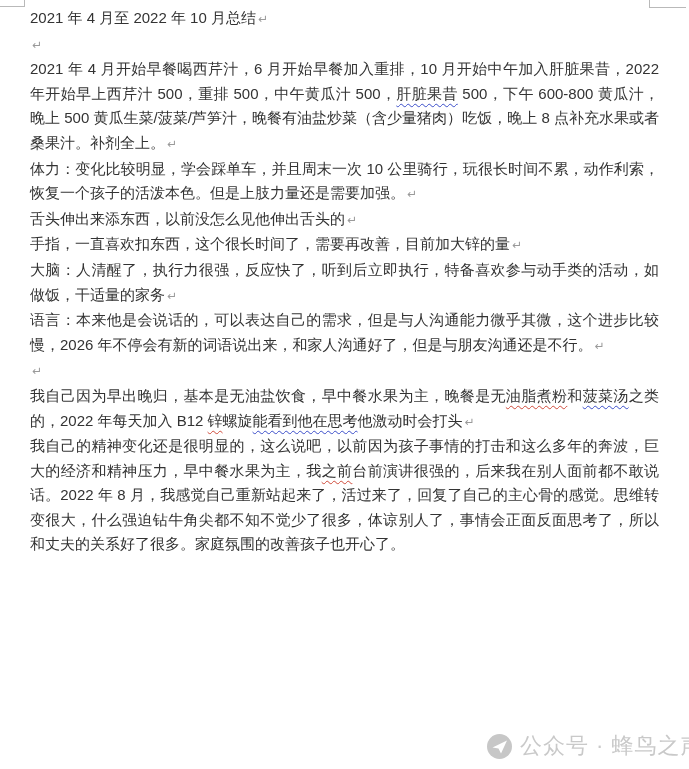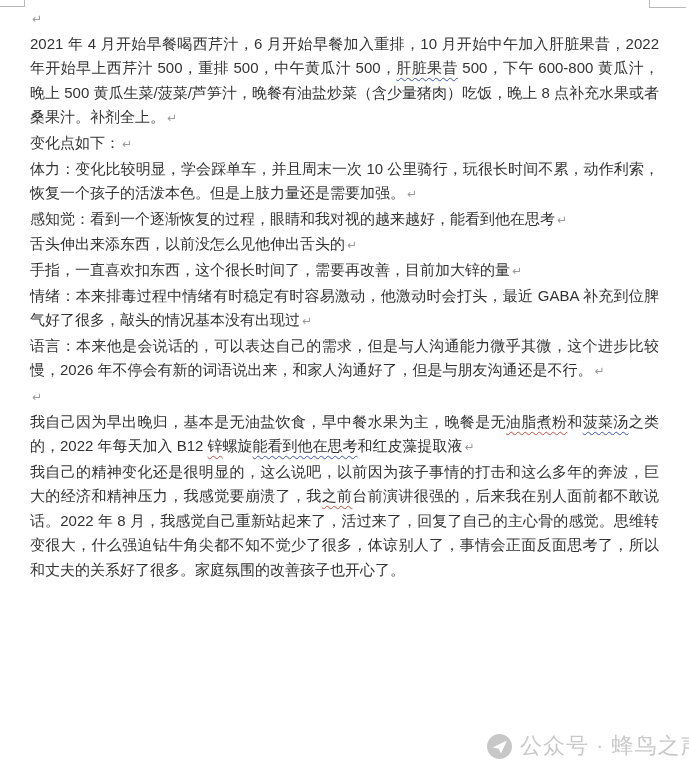--- a/index.html
+++ b/index.html
@@ -55,32 +55,31 @@
     font-size:22px;letter-spacing:1px;white-space:nowrap;
   }
 </style>
 </head>
 <body>
 
 <div class="crop-mark left"></div>
 <div class="crop-mark right"></div>
 
 <div class="doc" id="doc">
+    <p class="para"><span>2021 年 4 月至 2022 年 10 月总结</span><span class="pmark">↵</span></p>
     <p class="para"><span class="pmark">↵</span></p>
     <p class="para"><span>2021 年 4 月开始早餐喝西芹汁，6 月开始早餐加入重排，10 月开始中午加入肝脏果昔，2022 年开始早上西芹汁 500，重排 500，中午黄瓜汁 500，</span><span class="wavy-b">肝脏果昔</span><span> 500，下午 600-800 黄瓜汁，晚上 500 黄瓜生菜/菠菜/芦笋汁，晚餐有油盐炒菜（含少量猪肉）吃饭，晚上 8 点补充水果或者桑果汁。补剂全上。</span><span class="pmark">↵</span></p>
-    <p class="para"><span>变化点如下：</span><span class="pmark">↵</span></p>
     <p class="para"><span>体力：变化比较明显，学会踩单车，并且周末一次 10 公里骑行，玩很长时间不累，动作利索，恢复一个孩子的活泼本色。但是上肢力量还是需要加强。</span><span class="pmark">↵</span></p>
-    <p class="para"><span>感知觉：看到一个逐渐恢复的过程，眼睛和我对视的越来越好，能看到他在思考</span><span class="pmark">↵</span></p>
     <p class="para"><span>舌头伸出来添东西，以前没怎么见他伸出舌头的</span><span class="pmark">↵</span></p>
     <p class="para"><span>手指，一直喜欢扣东西，这个很长时间了，需要再改善，目前加大锌的量</span><span class="pmark">↵</span></p>
-    <p class="para"><span>情绪：本来排毒过程中情绪有时稳定有时容易激动，他激动时会打头，最近 GABA 补充到位脾气好了很多，敲头的情况基本没有出现过</span><span class="pmark">↵</span></p>
+    <p class="para"><span>大脑：人清醒了，执行力很强，反应快了，听到后立即执行，特备喜欢参与动手类的活动，如做饭，干适量的家务</span><span class="pmark">↵</span></p>
     <p class="para"><span>语言：本来他是会说话的，可以表达自己的需求，但是与人沟通能力微乎其微，这个进步比较慢，2026 年不停会有新的词语说出来，和家人沟通好了，但是与朋友沟通还是不行。</span><span class="pmark">↵</span></p>
     <p class="para"><span class="pmark">↵</span></p>
-    <p class="para"><span>我自己因为早出晚归，基本是无油盐饮食，早中餐水果为主，晚餐是无</span><span class="wavy-r">油脂煮粉</span><span>和</span><span class="wavy-b">菠菜汤</span><span>之类的，2022 年每天加入 B12 </span><span class="wavy-r">锌</span><span>螺旋</span><span class="wavy-b">能看到他在思考</span><span>和红皮藻提取液</span><span class="pmark">↵</span></p>
-    <p class="para"><span>我自己的精神变化还是很明显的，这么说吧，以前因为孩子事情的打击和这么多年的奔波，巨大的经济和精神压力，我感觉要崩溃了，我</span><span class="wavy-r">之前</span><span>台前演讲很强的，后来我在别人面前都不敢说话。2022 年 8 月，我感觉自己重新站起来了，活过来了，回复了自己的主心骨的感觉。思维转变很大，什么强迫钻牛角尖都不知不觉少了很多，体谅别人了，事情会正面反面思考了，所以和丈夫的关系好了很多。家庭氛围的改善孩子也开心了。</span></p>
+    <p class="para"><span>我自己因为早出晚归，基本是无油盐饮食，早中餐水果为主，晚餐是无</span><span class="wavy-r">油脂煮粉</span><span>和</span><span class="wavy-b">菠菜汤</span><span>之类的，2022 年每天加入 B12 </span><span class="wavy-r">锌</span><span>螺旋</span><span class="wavy-b">能看到他在思考</span><span>他激动时会打头</span><span class="pmark">↵</span></p>
+    <p class="para"><span>我自己的精神变化还是很明显的，这么说吧，以前因为孩子事情的打击和这么多年的奔波，巨大的经济和精神压力，早中餐水果为主，我</span><span class="wavy-r">之前</span><span>台前演讲很强的，后来我在别人面前都不敢说话。2022 年 8 月，我感觉自己重新站起来了，活过来了，回复了自己的主心骨的感觉。思维转变很大，什么强迫钻牛角尖都不知不觉少了很多，体谅别人了，事情会正面反面思考了，所以和丈夫的关系好了很多。家庭氛围的改善孩子也开心了。</span></p>
   </div>
 
 <div class="watermark">
   <span class="wm-icon">
     <svg width="27" height="27" viewBox="0 0 27 27">
       <circle cx="13.5" cy="13.5" r="12.5" fill="#c7c7c7"></circle>
       <path d="M6.5 14.5 L21 7.5 L15 20.5 L12.5 15.5 Z" fill="#ffffff"></path>
       <path d="M12.5 15.5 L21 7.5 L14 14 Z" fill="#e2e2e2"></path>
     </svg>
   </span>

